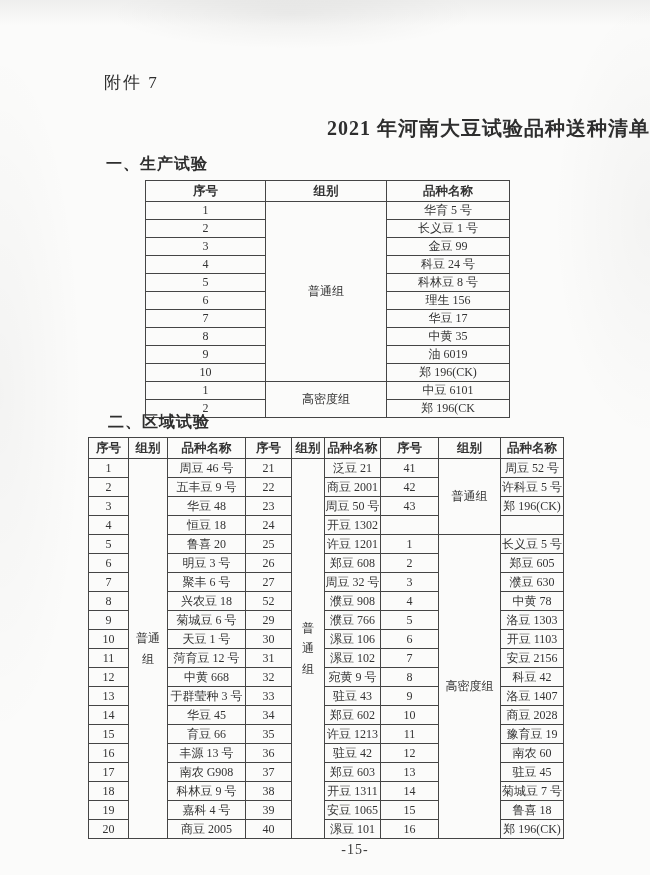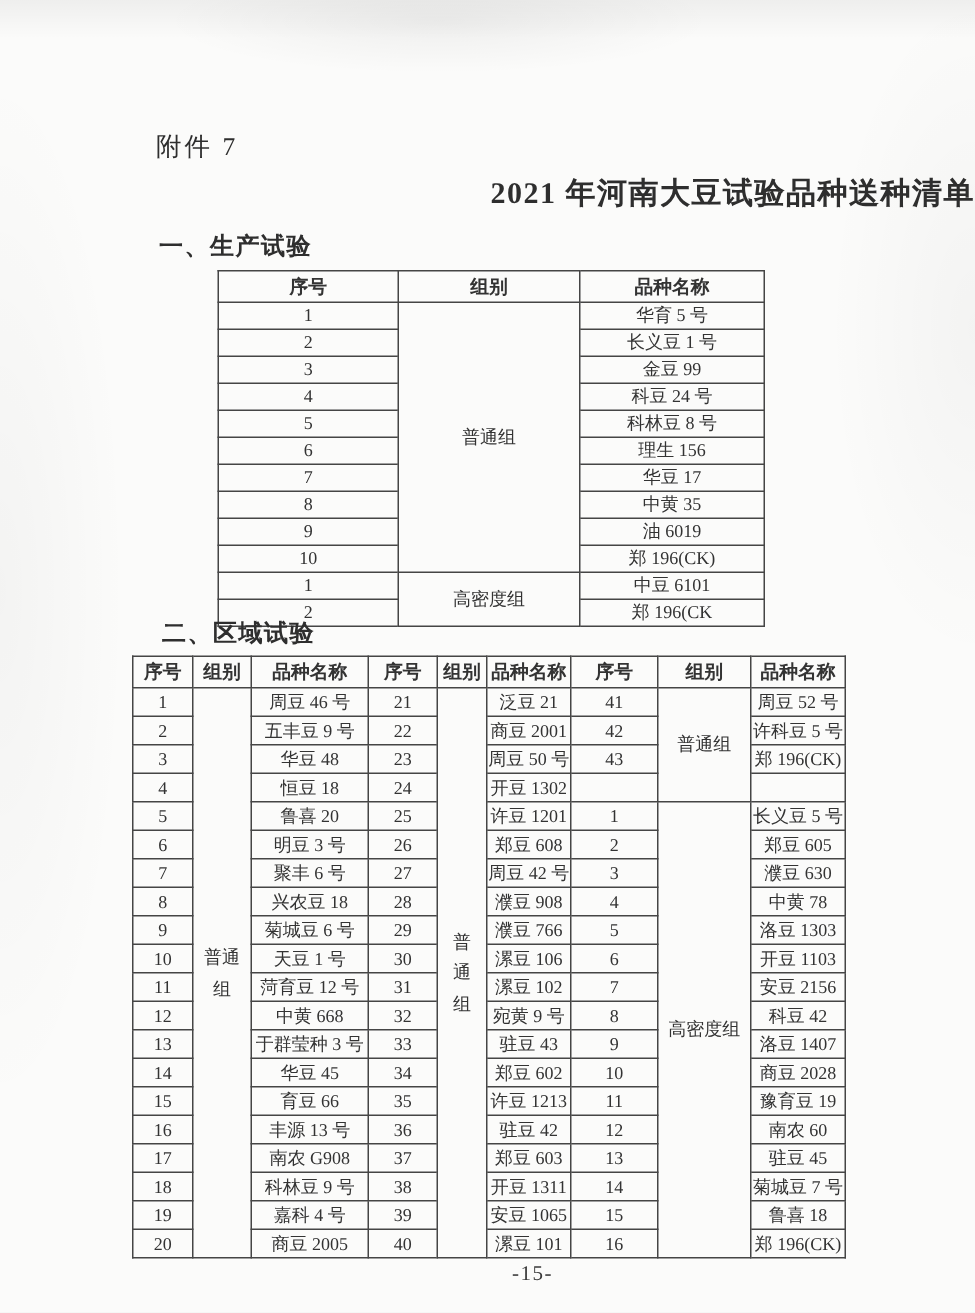--- a/index.html
+++ b/index.html
@@ -14,21 +14,21 @@
   }
   .page::before{
     content:"";position:absolute;inset:0;pointer-events:none;
     background:
       linear-gradient(180deg, rgba(0,0,0,0.05), rgba(0,0,0,0) 26px),
       radial-gradient(ellipse 260px 50px at 45% 14px, rgba(0,0,0,0.05), rgba(0,0,0,0) 70%),
       radial-gradient(ellipse 120px 500px at 0% 45%, rgba(0,0,0,0.03), rgba(0,0,0,0) 70%),
       radial-gradient(ellipse 140px 320px at 100% 25%, rgba(0,0,0,0.03), rgba(0,0,0,0) 70%);
   }
   .attachment{
-    position:absolute;left:104px;top:86px;
+    position:absolute;left:104px;top:71px;
     font-size:17px;letter-spacing:2px;
   }
   .title{
     position:absolute;left:0;top:115px;width:650px;margin:0;
     text-align:right;font-size:20px;font-weight:bold;letter-spacing:1px;
   }
   .section{
     position:absolute;font-size:16px;font-weight:bold;letter-spacing:1px;font-family:Liberation Mono, monospace;
   }
   .s1{left:106px;top:154px;}
@@ -216,28 +216,28 @@
           <td>明豆 3 号</td>
           <td>26</td>
           <td>郑豆 608</td>
           <td>2</td>
           <td>郑豆 605</td>
         </tr>
         <tr>
           <td>7</td>
           <td>聚丰 6 号</td>
           <td>27</td>
-          <td>周豆 42 号</td>
+          <td>周豆 32 号</td>
           <td>3</td>
           <td>濮豆 630</td>
         </tr>
         <tr>
           <td>8</td>
           <td>兴农豆 18</td>
-          <td>28</td>
+          <td>52</td>
           <td>濮豆 908</td>
           <td>4</td>
           <td>中黄 78</td>
         </tr>
         <tr>
           <td>9</td>
           <td>菊城豆 6 号</td>
           <td>29</td>
           <td>濮豆 766</td>
           <td>5</td>

